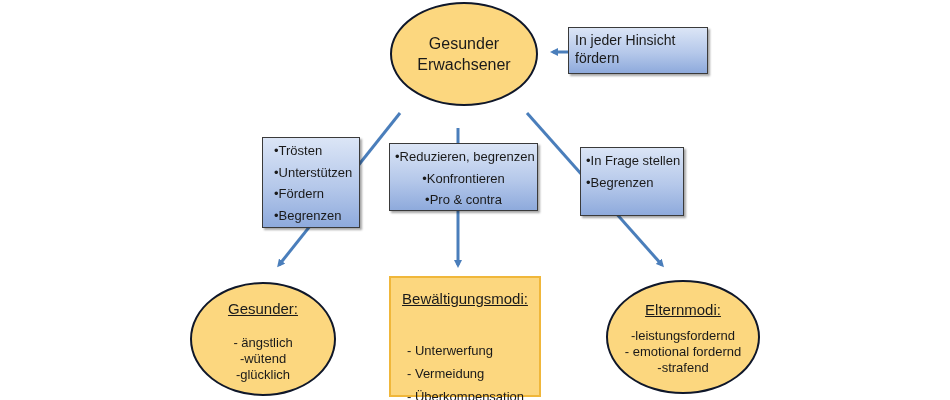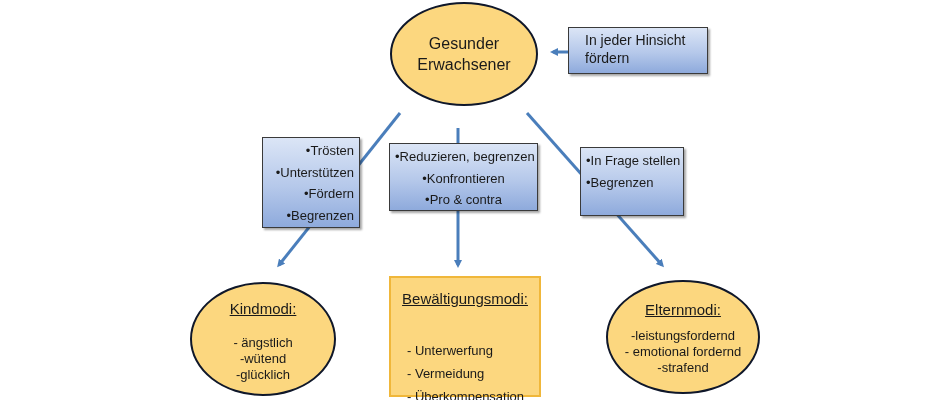--- a/index.html
+++ b/index.html
@@ -33,45 +33,45 @@
   <line x1="400" y1="113" x2="279" y2="265" stroke="#4a7ebb" stroke-width="3" marker-end="url(#ah)"></line>
   <line x1="458" y1="128" x2="458" y2="265" stroke="#4a7ebb" stroke-width="3" marker-end="url(#ah)"></line>
   <line x1="527" y1="113" x2="662" y2="265" stroke="#4a7ebb" stroke-width="3" marker-end="url(#ah)"></line>
 </svg>
 
 <div class="ellipse" style="left:390px; top:2px; width:148px; height:104px; font-size:16px; line-height:21px;">
   <span>Gesunder</span>
   <span>Erwachsener</span>
 </div>
 
-<div class="bluebox" style="left:568px; top:27px; width:140px; height:47px; font-size:14px; line-height:18px; padding:3px 16px;">
+<div class="bluebox" style="left:568px; top:27px; width:140px; height:47px; font-size:14px; line-height:18px; padding:3px 6px;">
   <div>In jeder Hinsicht</div>
   <div>fördern</div>
 </div>
 
-<div class="bluebox" style="left:262px; top:137px; width:98px; height:91px; padding:2px 5px;text-align:right;">
+<div class="bluebox" style="left:262px; top:137px; width:98px; height:91px; padding:2px 11px;">
   <div class="item">•Trösten</div>
   <div class="item">•Unterstützen</div>
   <div class="item">•Fördern</div>
   <div class="item">•Begrenzen</div>
 </div>
 
 <div class="bluebox" style="left:389px; top:143px; width:149px; height:68px; padding:2px 5px;text-align:center;">
   <div class="item">•Reduzieren,  begrenzen</div>
   <div class="item">•Konfrontieren</div>
   <div class="item">•Pro &amp; contra</div>
 </div>
 
 <div class="bluebox" style="left:580px; top:147px; width:104px; height:69px; padding:2px 5px;">
   <div class="item">•In Frage stellen</div>
   <div class="item">•Begrenzen</div>
 </div>
 
 <div class="ellipse" style="left:190px; top:282px; width:146px; height:114px;">
-  <span class="title-u" style="margin-bottom:18px; margin-top:4px;">Kindmodi:</span>
+  <span class="title-u" style="margin-bottom:18px; margin-top:4px;">Gesunder:</span>
   <span class="mode-line">- ängstlich</span>
   <span class="mode-line">-wütend</span>
   <span class="mode-line">-glücklich</span>
 </div>
 
 <div class="orangebox" style="left:389px; top:276px; width:152px; height:121px;">
   <div class="title-u" style="text-align:center; margin-top:12px; margin-bottom:32px;">Bewältigungsmodi:</div>
   <div style="padding-left:16px;">
     <div class="mode-line" style="line-height:23px;">- Unterwerfung</div>
     <div class="mode-line" style="line-height:23px;">- Vermeidung</div>

